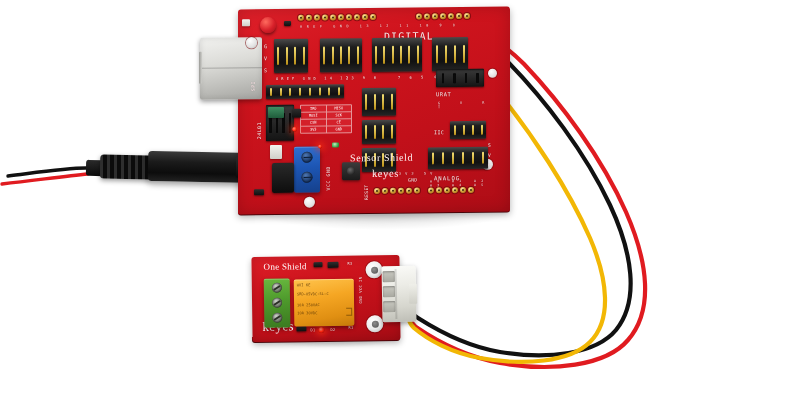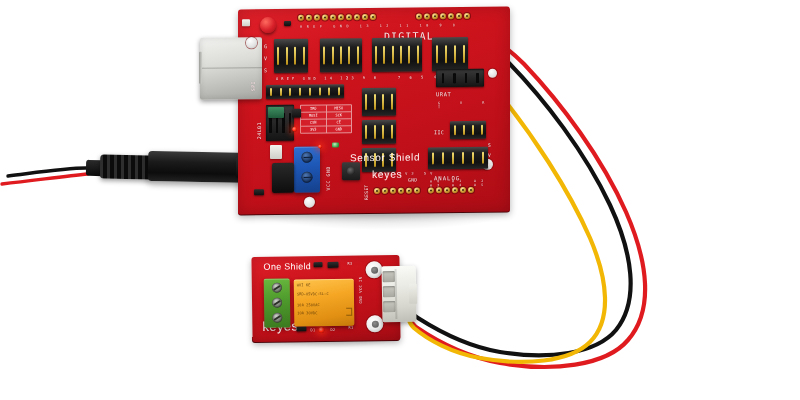--- a/index.html
+++ b/index.html
@@ -28,21 +28,21 @@
     background:linear-gradient(180deg,#8e0a12 0%,#700810 60%,#5a060c 100%);
     transform:skewY(-0.6deg);border-radius:0 0 3px 3px;
   }
   .pcb-hole{
     position:absolute;border-radius:50%;
     background:radial-gradient(circle at 38% 32%,#fdfdfd,#e2e2e2 60%,#b8b8b8);
     box-shadow:0 0 0 1px rgba(120,6,10,.55);
   }
   .silk{position:absolute;color:#ffe9ea;font-family:"DejaVu Sans Mono",monospace;
         letter-spacing:.4px;text-shadow:0 0 1px rgba(0,0,0,.35);}
-  .silk-big{position:absolute;color:#fff3f3;font-family:Liberation Sans, sans-serif;}
+  .silk-big{position:absolute;color:#fff3f3;font-family:Liberation Serif, serif;}
 
   
   .hdr{position:absolute;border-radius:1px;
        background:linear-gradient(180deg,#4a4a4a 0%,#1e1e1e 26%,#111 70%,#262626 100%);
        box-shadow:0 1px 2px rgba(0,0,0,.55);}
   .hdr .pins{position:absolute;left:0;top:0;right:0;bottom:0;display:flex;
              align-items:center;justify-content:space-around;}
   .hdr .pins i{display:block;width:2px;height:55%;
                background:linear-gradient(180deg,#f6e27a,#b98f16);border-radius:1px;}
 

